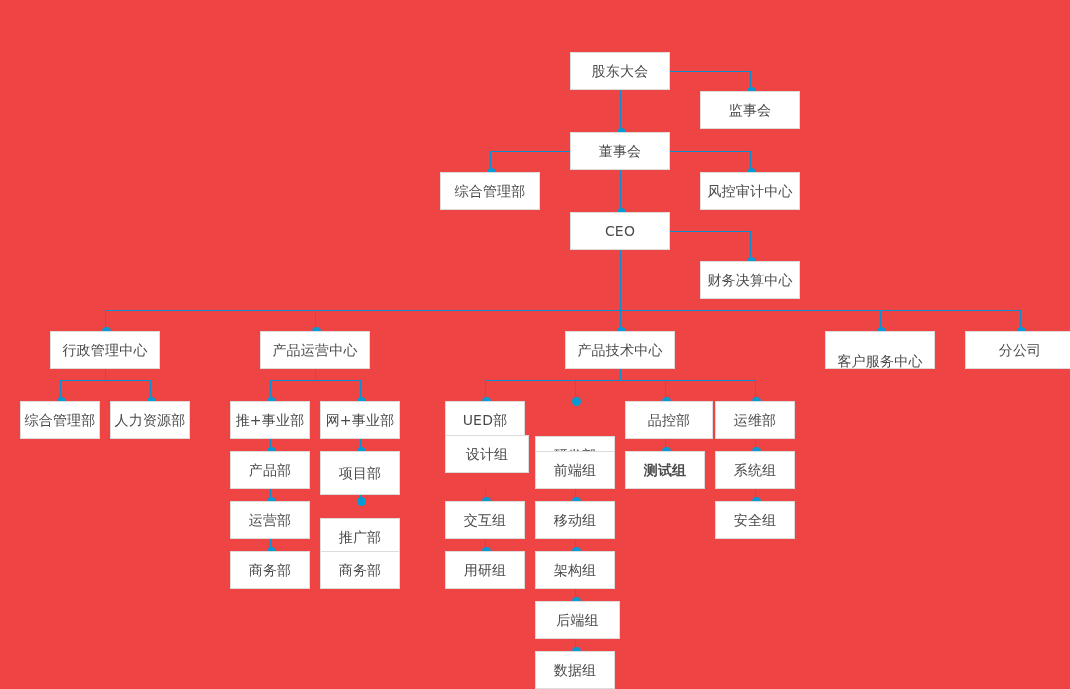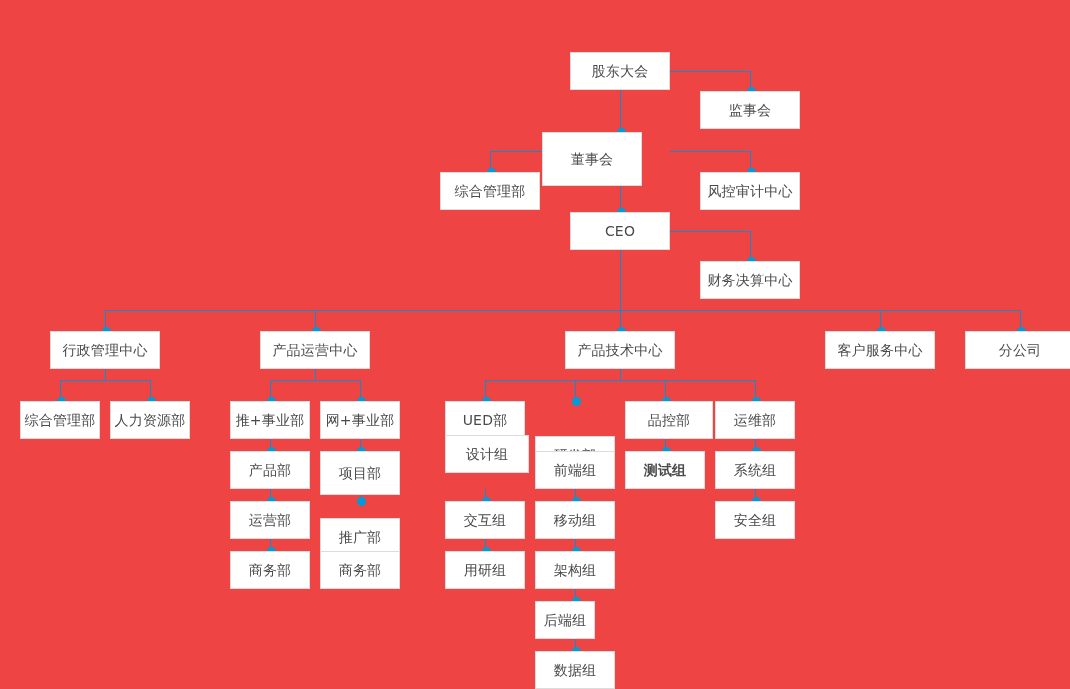--- a/index.html
+++ b/index.html
@@ -142,21 +142,21 @@
       <div class="edge-v" style="left: 755px; top: 380px; height: 21px;"></div>
       <div class="edge-dot" style="left: 755.5px; top: 401px;"></div>
     </div>
   <div id="node-layer">
       <div class="node-box" style="left: 570px; top: 52px; width: 100px; height: 38px;">
         <span class="node-label">股东大会</span>
       </div>
       <div class="node-box" style="left: 700px; top: 91px; width: 100px; height: 38px;">
         <span class="node-label">监事会</span>
       </div>
-      <div class="node-box" style="left: 542px; top: 132px; width: 100px; height: 54px;">
+      <div class="node-box" style="left: 570px; top: 132px; width: 100px; height: 38px;">
         <span class="node-label">董事会</span>
       </div>
       <div class="node-box" style="left: 440px; top: 172px; width: 100px; height: 38px;">
         <span class="node-label">综合管理部</span>
       </div>
       <div class="node-box" style="left: 700px; top: 172px; width: 100px; height: 38px;">
         <span class="node-label">风控审计中心</span>
       </div>
       <div class="node-box" style="left: 570px; top: 212px; width: 100px; height: 38px;">
         <span class="node-label">CEO</span>
@@ -166,21 +166,21 @@
       </div>
       <div class="node-box" style="left: 50px; top: 331px; width: 110px; height: 38px;">
         <span class="node-label">行政管理中心</span>
       </div>
       <div class="node-box" style="left: 260px; top: 331px; width: 110px; height: 38px;">
         <span class="node-label">产品运营中心</span>
       </div>
       <div class="node-box" style="left: 565px; top: 331px; width: 110px; height: 38px;">
         <span class="node-label">产品技术中心</span>
       </div>
-      <div class="node-box" style="left: 825px; top: 331px; width: 110px; height: 38px;">
+      <div class="node-box" style="left: 825px; top: 331px; width: 110px; height: 38px; align-items: flex-end;">
         <span class="node-label">客户服务中心</span>
       </div>
       <div class="node-box" style="left: 965px; top: 331px; width: 110px; height: 38px;">
         <span class="node-label">分公司</span>
       </div>
       <div class="node-box" style="left: 20px; top: 401px; width: 80px; height: 38px;">
         <span class="node-label">综合管理部</span>
       </div>
       <div class="node-box" style="left: 110px; top: 401px; width: 80px; height: 38px;">
         <span class="node-label">人力资源部</span>
@@ -226,21 +226,21 @@
       </div>
       <div class="node-box" style="left: 535px; top: 451px; width: 80px; height: 38px;">
         <span class="node-label">前端组</span>
       </div>
       <div class="node-box" style="left: 535px; top: 501px; width: 80px; height: 38px;">
         <span class="node-label">移动组</span>
       </div>
       <div class="node-box" style="left: 535px; top: 551px; width: 80px; height: 38px;">
         <span class="node-label">架构组</span>
       </div>
-      <div class="node-box" style="left: 535px; top: 601px; width: 60px; height: 38px;">
+      <div class="node-box" style="left: 535px; top: 601px; width: 85px; height: 38px;">
         <span class="node-label">后端组</span>
       </div>
       <div class="node-box" style="left: 535px; top: 651px; width: 80px; height: 38px;">
         <span class="node-label">数据组</span>
       </div>
       <div class="node-box" style="left: 625px; top: 401px; width: 88px; height: 38px;">
         <span class="node-label">品控部</span>
       </div>
       <div class="node-box" style="left: 625px; top: 451px; width: 80px; height: 38px; font-weight: bold;">
         <span class="node-label">测试组</span>

